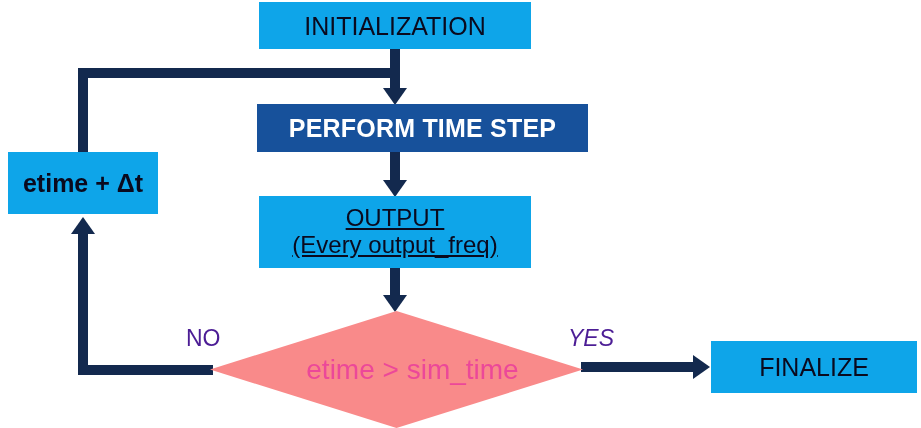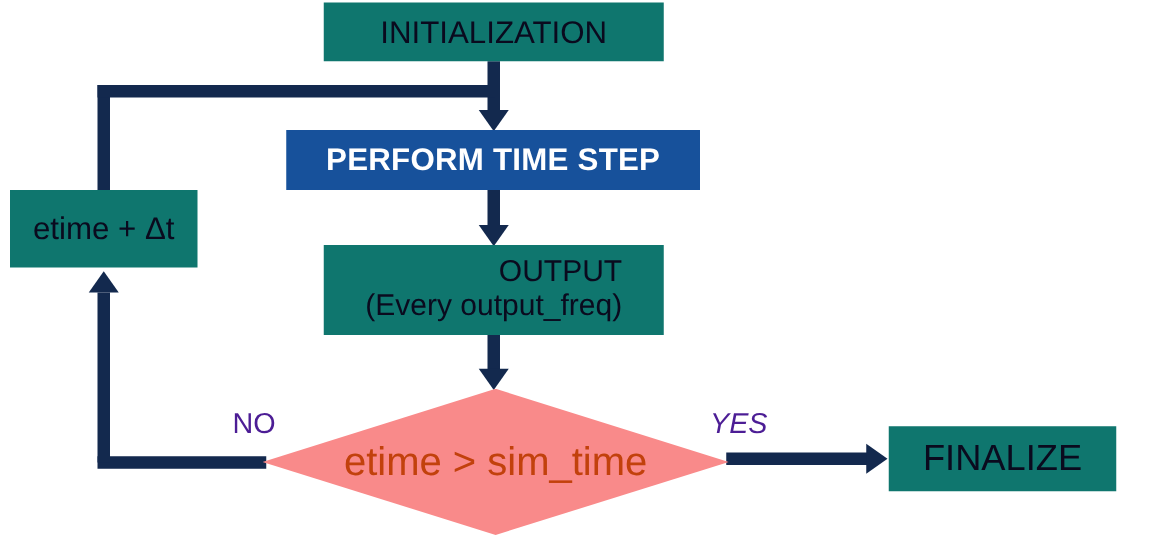--- a/index.html
+++ b/index.html
@@ -22,64 +22,64 @@
     box-sizing: border-box;
     display: flex;
     align-items: center;
     justify-content: center;
     text-align: center;
     line-height: 1.12;
     color: #000000;
     white-space: pre-line;
   }
   .node-light {
-    background: #0f766e;
+    background: #0ea5e9;
     color: #0a0a1e;
-    text-align: right;
   }
   .node-dark {
     background: #17519B;
     color: #ffffff;
     font-weight: bold;
+    margin-left: 28px;
   }
   .node-bold {
-    font-weight: normal;
+    font-weight: bold;
   }
   
   #node-init      { left: 259px; top: 2px;   width: 272px; height: 47px;  font-size: 25px; }
   #node-perform   { left: 229px; top: 104px; width: 331px; height: 48px;  font-size: 25px; letter-spacing: 0.2px; }
-  #node-output    { left: 259px; top: 196px; width: 272px; height: 72px;  font-size: 24px; }
+  #node-output    { left: 259px; top: 196px; width: 272px; height: 72px;  font-size: 24px; text-decoration: underline; }
   #node-etime     { left: 8px;   top: 152px; width: 150px; height: 62px;  font-size: 25px; }
-  #node-finalize  { left: 711px; top: 341px; width: 182px; height: 52px;  font-size: 29px; }
+  #node-finalize  { left: 711px; top: 341px; width: 206px; height: 52px;  font-size: 25px; }
 
   
   #node-decision {
     position: absolute;
     left: 210px;
     top: 311px;
     width: 373px;
     height: 117px;
   }
   #node-decision .diamond-shape {
     position: absolute;
     inset: 0;
     background: #F98A8A;
     clip-path: polygon(50% 0%, 100% 50%, 50% 100%, 0% 50%);
   }
   #node-decision .diamond-label {
     position: absolute;
-    left: 0;
+    left: 16px;
     top: 0;
     width: 100%;
     height: 100%;
     display: flex;
     align-items: center;
     justify-content: center;
-    font-size: 32px;
-    color: #c2410c;
+    font-size: 28px;
+    color: #ec4899;
   }
 
   
   .line {
     position: absolute;
     background: #13294E;
   }
   .arrowhead {
     position: absolute;
     width: 0;

